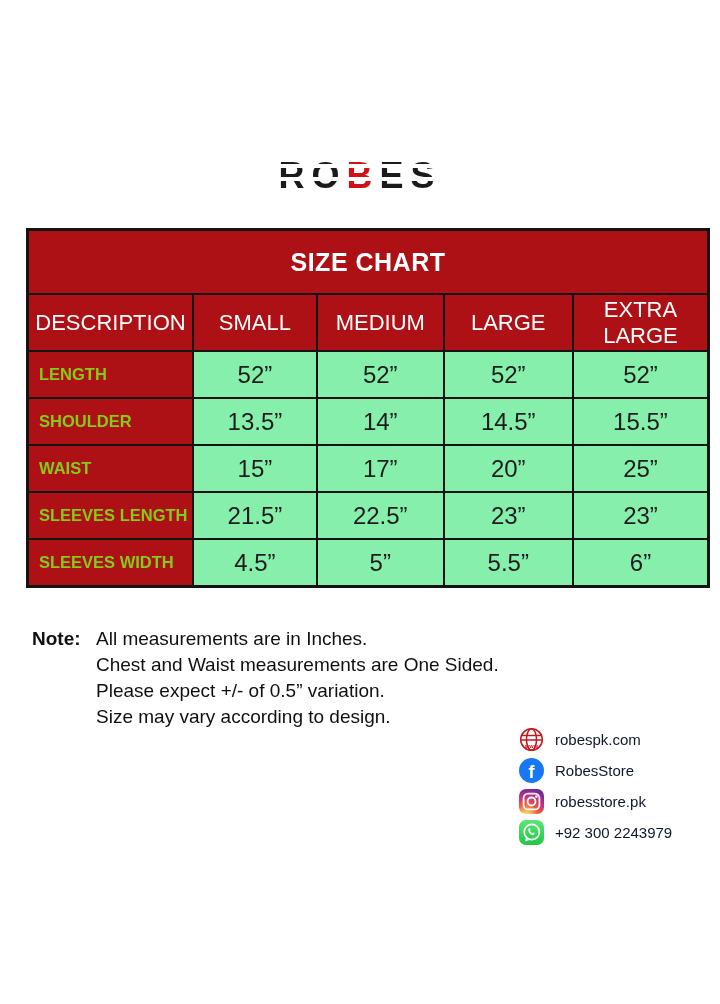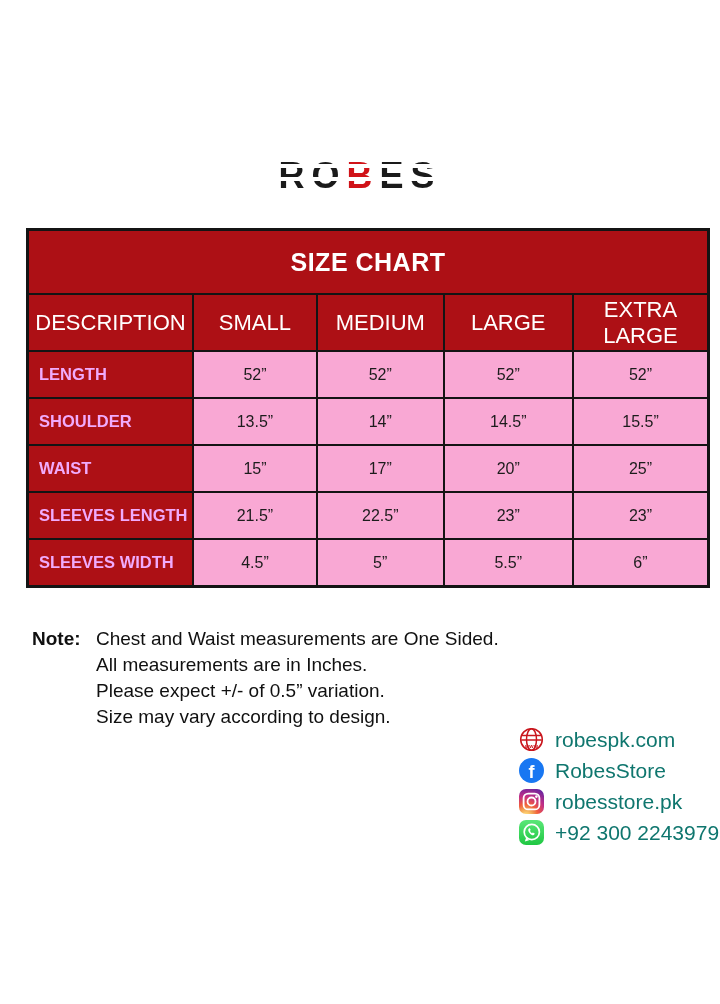--- a/index.html
+++ b/index.html
@@ -44,44 +44,44 @@
   }
   .title-cell{
     height:62px;background:var(--table-red);color:#ffffff;
     font-size:25px;font-weight:700;text-align:center;letter-spacing:.5px;
   }
   .col-head th{
     height:55px;background:var(--table-red);color:#ffffff;
     font-size:22px;font-weight:400;text-align:center;
   }
   tbody td{
-    height:45px;background:#f9a8d4;color:#1c1c1c;
-    font-size:16px;text-align:center;
+    height:45px;background:#86efac;color:#1c1c1c;
+    font-size:24px;text-align:center;
   }
   tbody td.rowlabel{
-    background:var(--table-red);color:#f0abfc;
+    background:var(--table-red);color:#84cc16;
     font-weight:700;font-size:16.5px;text-align:left;
     padding-left:10px;
   }
   
   .note{
     position:absolute;left:32px;top:626px;
     display:flex;color:#101010;font-size:19px;
   }
   .note-label{font-weight:700;width:64px;line-height:26px;}
   .note-lines div{line-height:26px;}
   
   .contacts{position:absolute;left:519px;top:724px;}
   .contact-row{display:flex;align-items:center;height:31px;}
   .cicon{
     width:25px;height:25px;flex:0 0 25px;margin-right:11px;
     display:flex;align-items:center;justify-content:center;
     box-sizing:border-box;
   }
-  .contact-text{font-size:21px;color:#0f766e;white-space:nowrap;}
+  .contact-text{font-size:15px;color:#0f172a;white-space:nowrap;}
   .fb{
     background:#1877F2;border-radius:50%;
     color:#ffffff;font-weight:700;font-size:18px;
     padding-top:4px;align-items:flex-start;
   }
   .ig{
     border-radius:7px;
     background:radial-gradient(circle at 28% 110%, #FFD676 8%, #F2A454 22%, #F05C3C 38%, #C22F86 62%, #6624A1 92%);
   }
   .wa{
@@ -156,22 +156,22 @@
       <td>5”</td>
       <td>5.5”</td>
       <td>6”</td>
     </tr>
   </tbody>
 </table>
 
 <div class="note">
   <div class="note-label">Note:</div>
   <div class="note-lines">
+    <div>All measurements are in Inches.</div>
     <div>Chest and Waist measurements are One Sided.</div>
-    <div>All measurements are in Inches.</div>
     <div>Please expect +/- of 0.5” variation.</div>
     <div>Size may vary according to design.</div>
   </div>
 </div>
 
 <div class="contacts">
 
   <div class="contact-row">
     <span class="cicon">
       <svg width="25" height="25" viewBox="0 0 25 25">

